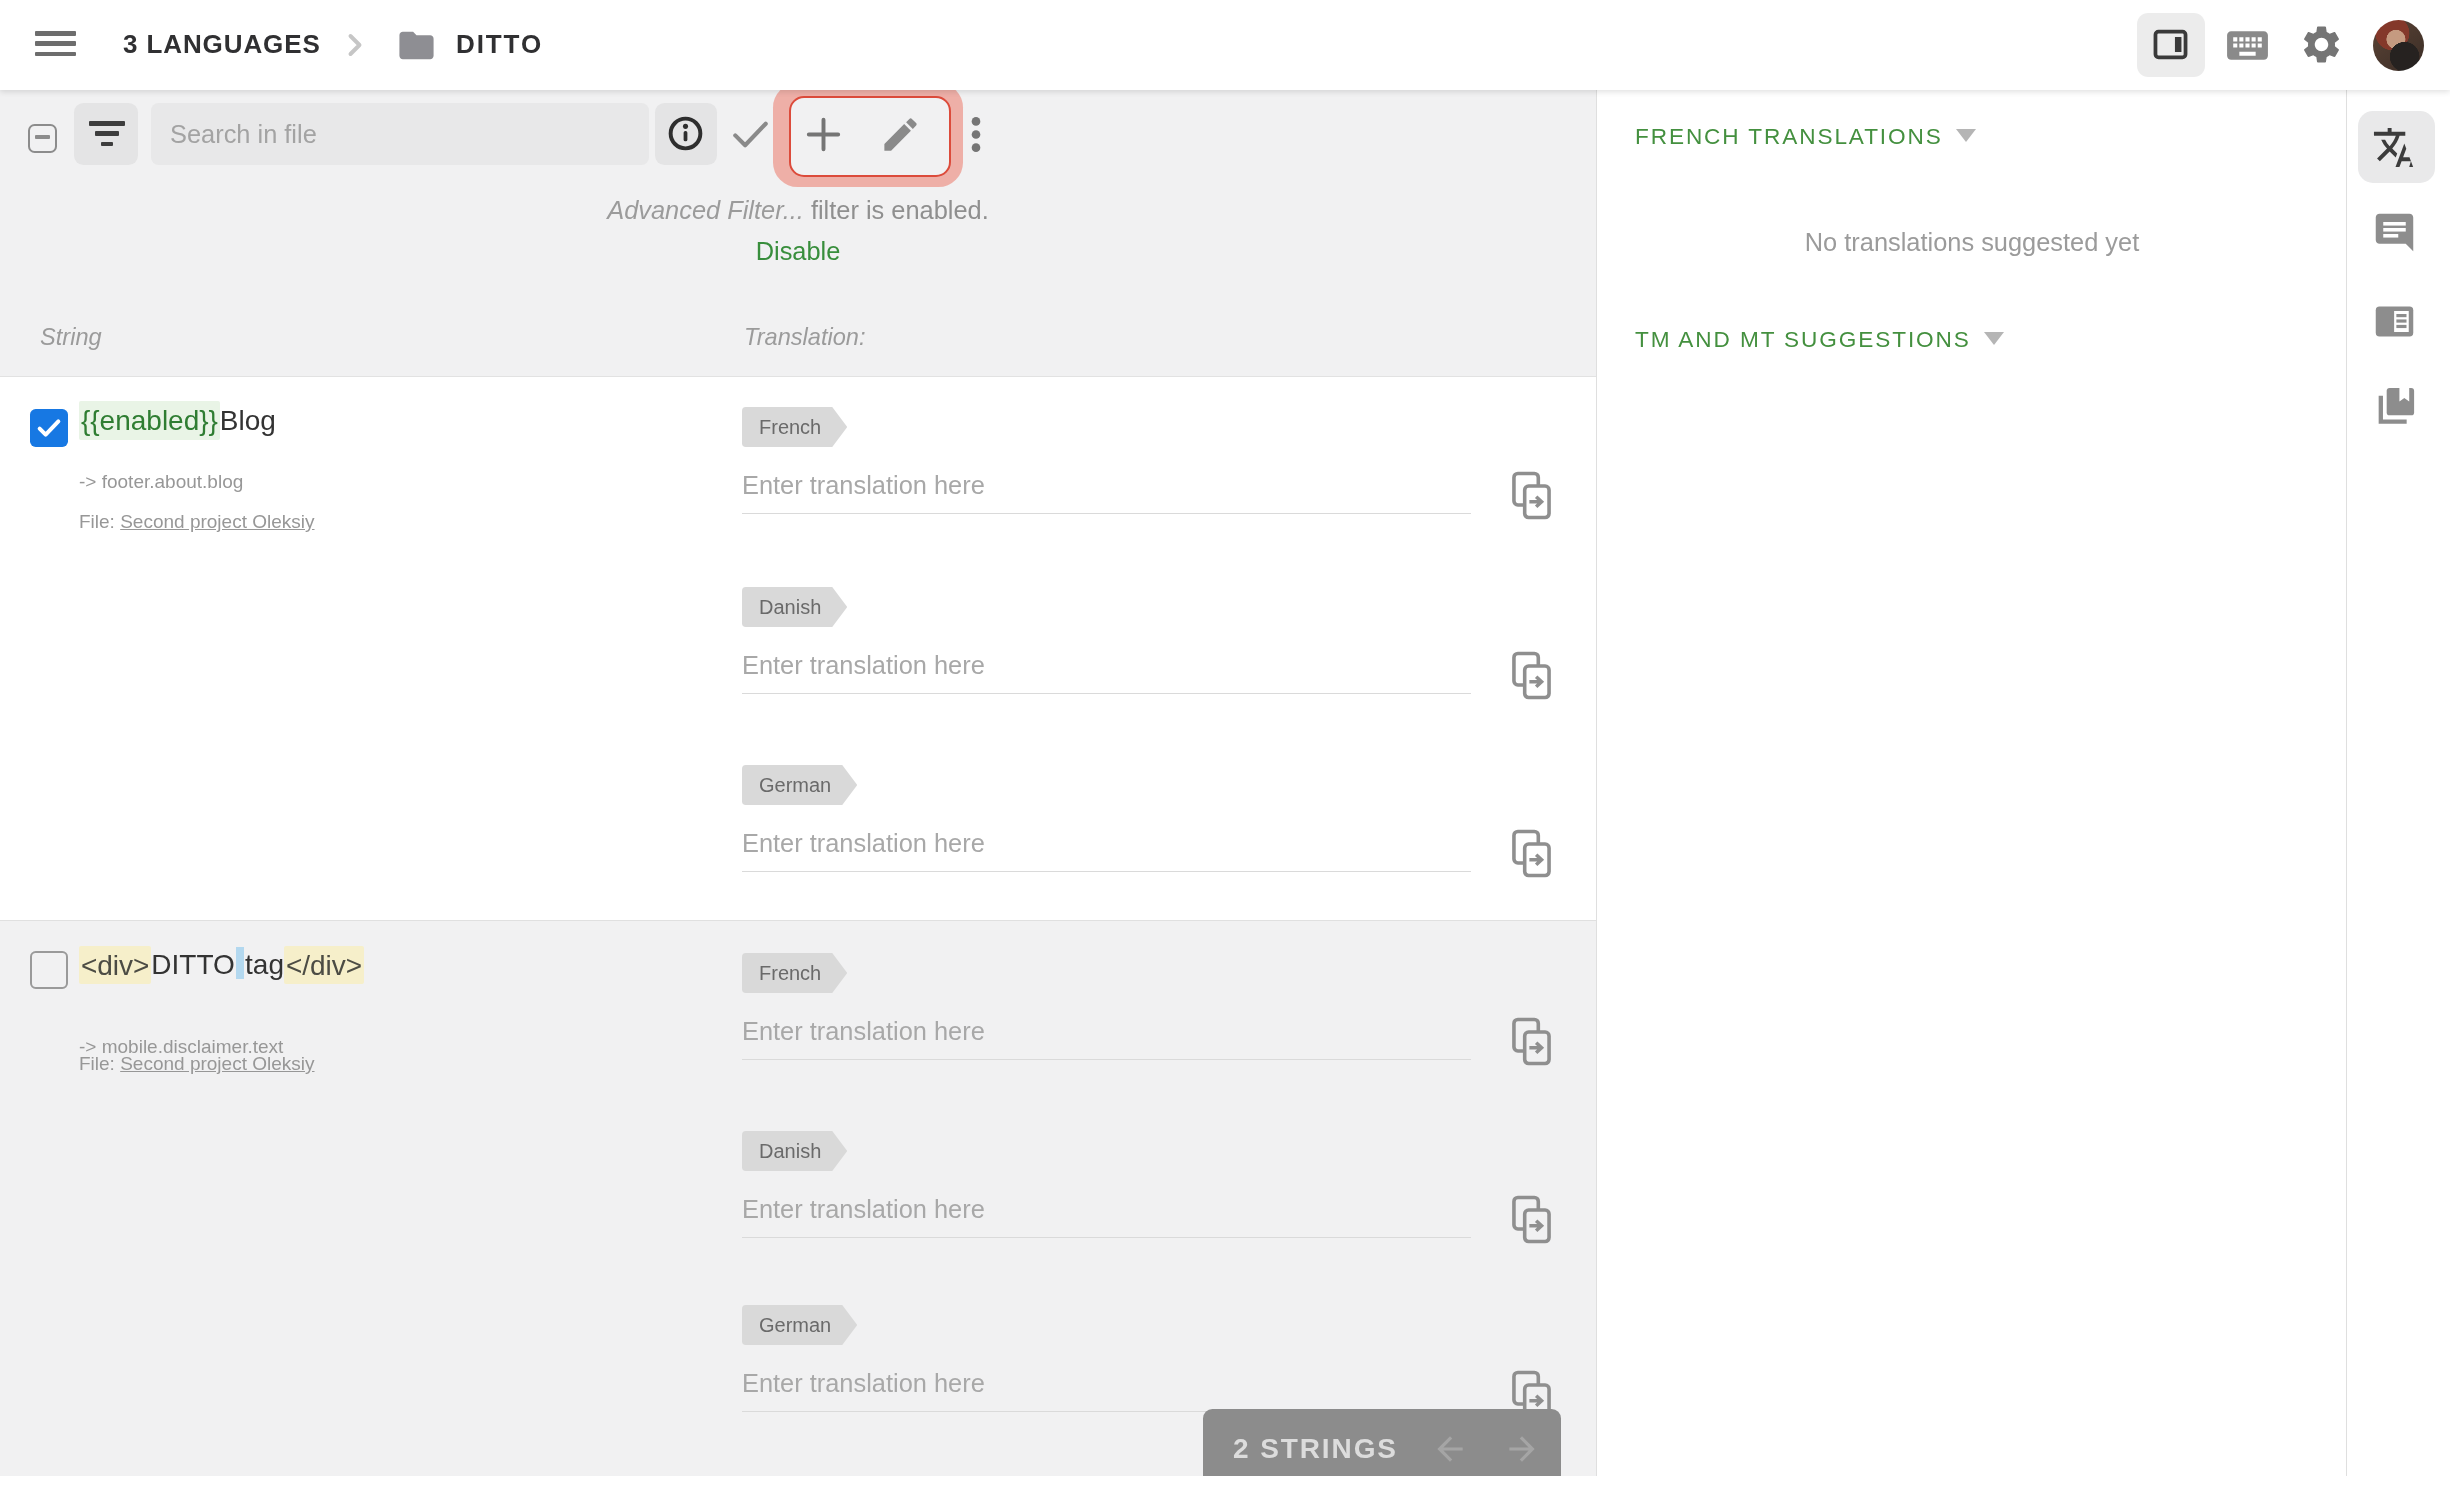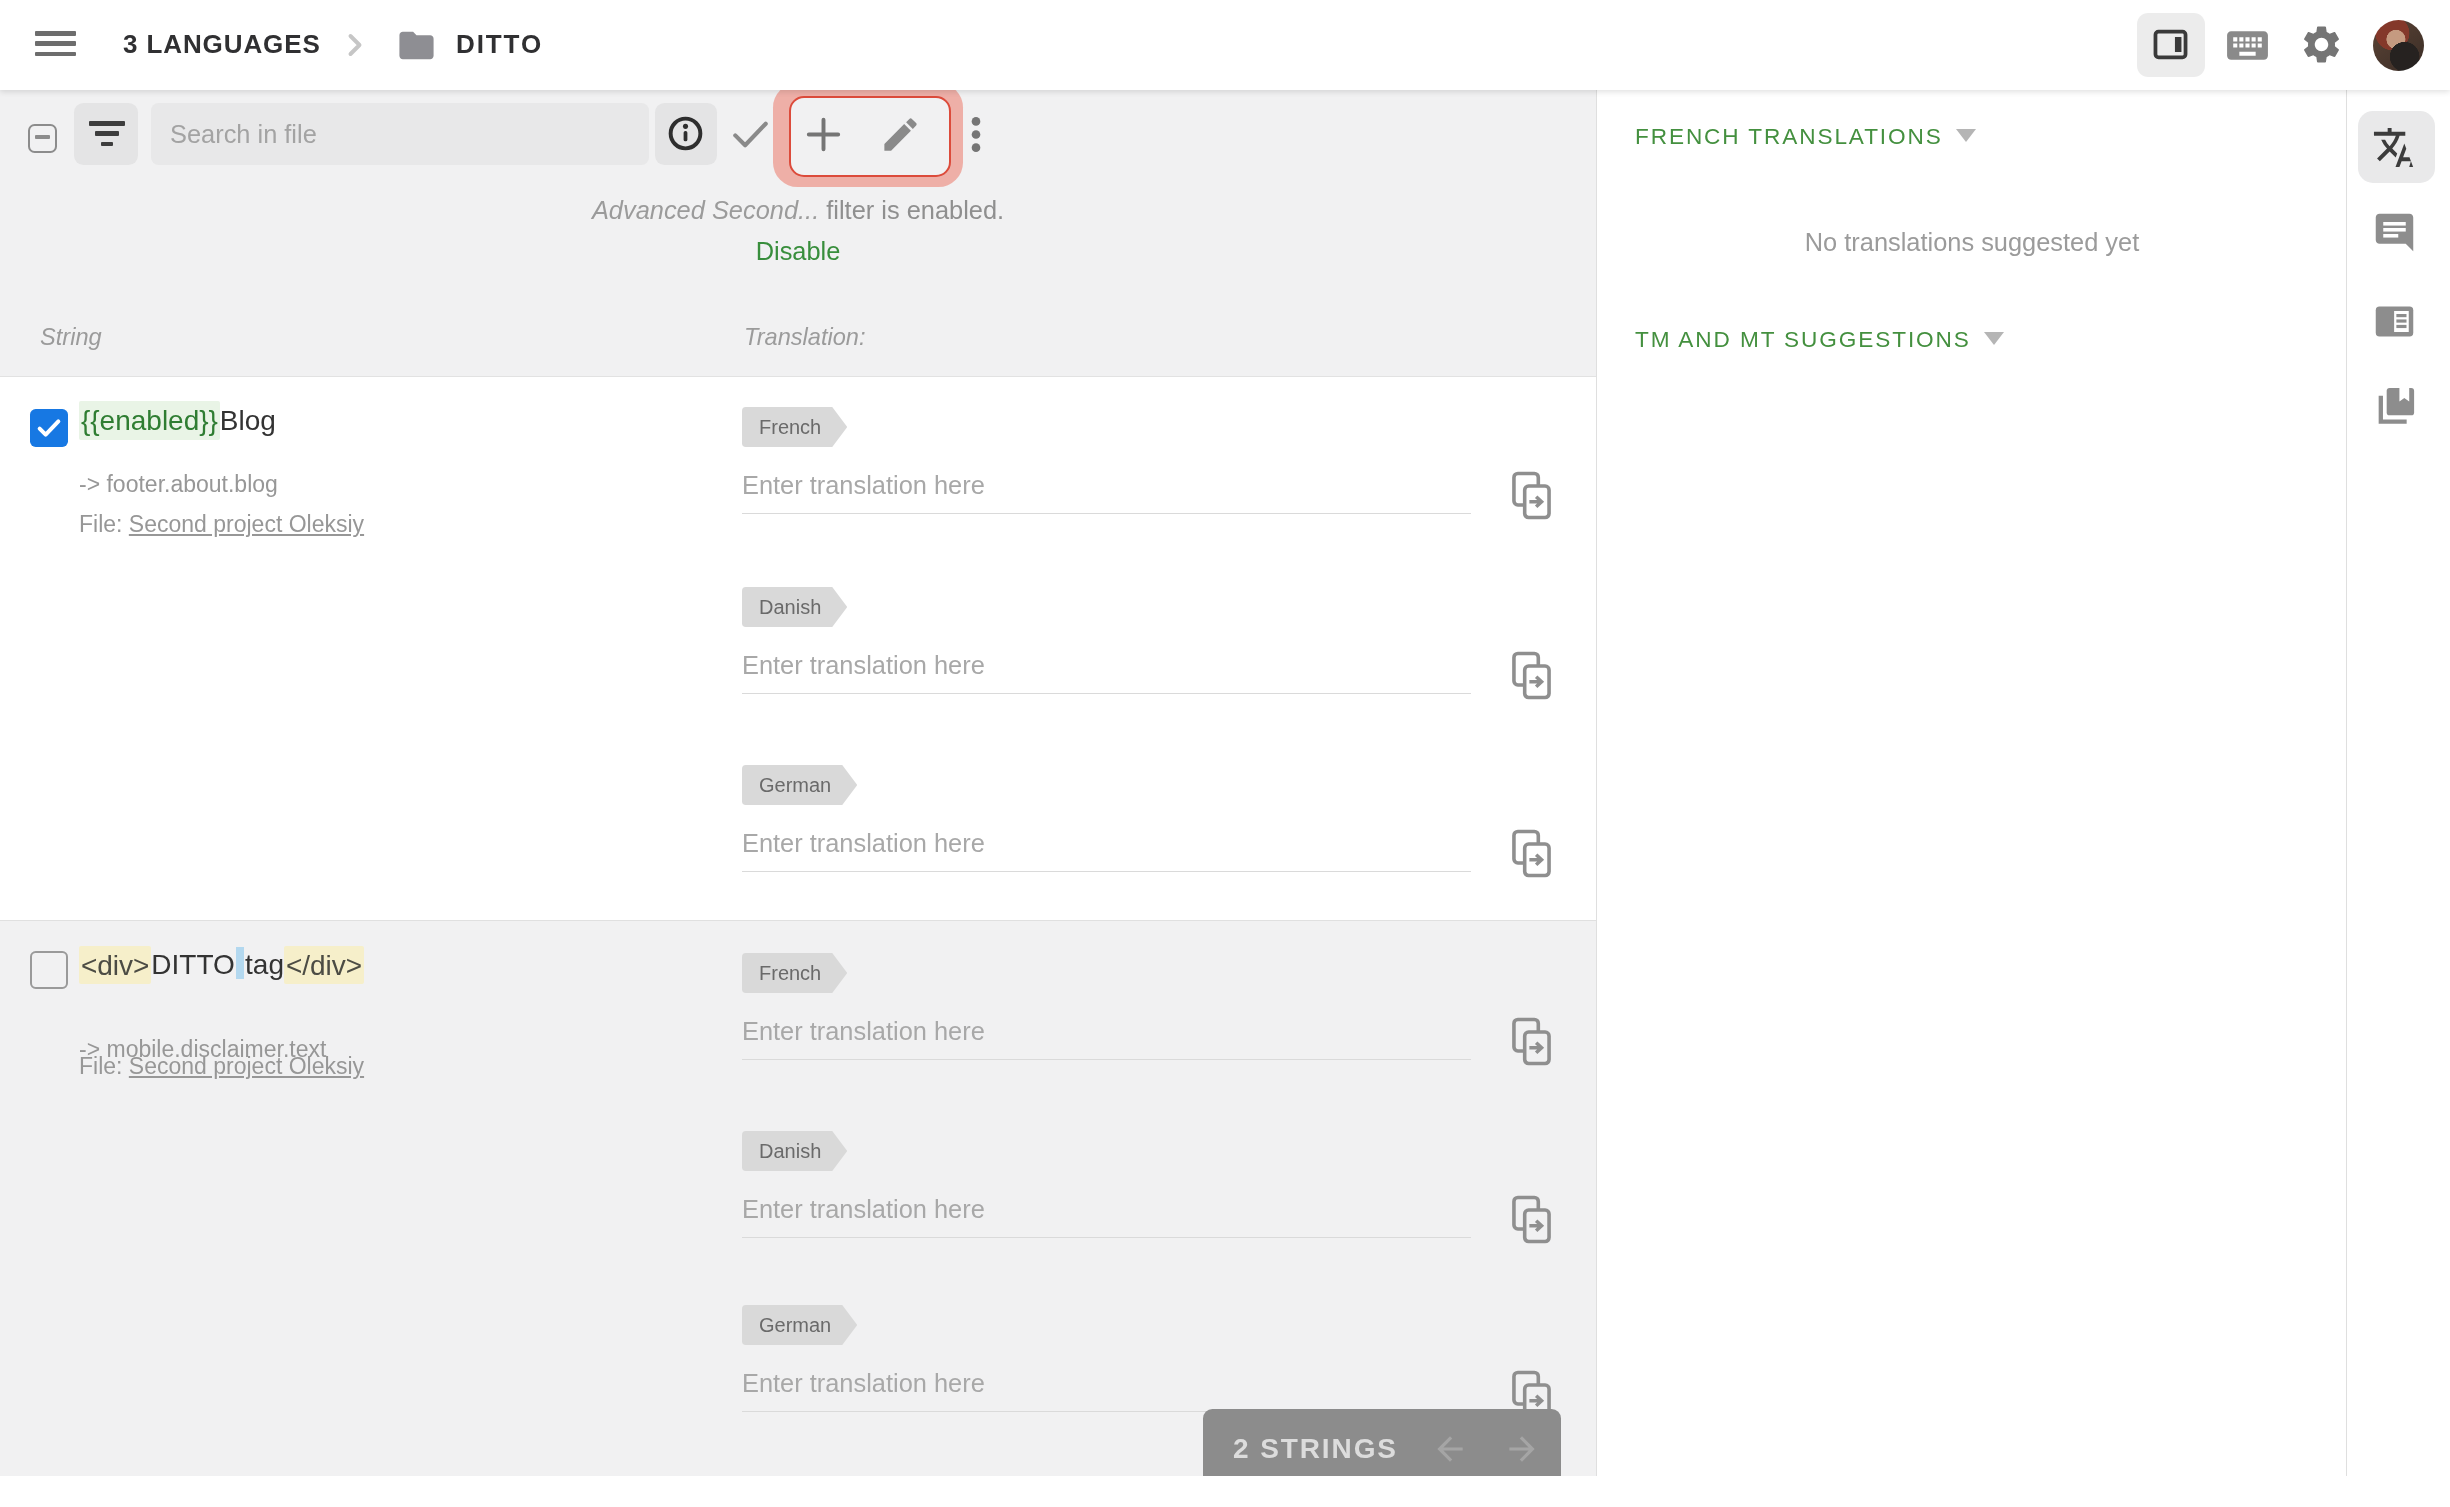--- a/index.html
+++ b/index.html
@@ -59,21 +59,21 @@
 
   .cb{position:absolute;left:30px;width:38px;height:38px;border-radius:5.7px;box-sizing:border-box;cursor:pointer;}
   .cb-on{background:#1778e3;}
   .cb-on svg{position:absolute;left:2.8px;top:2.8px;}
   .cb-off{border:2.8px solid #9a9a9a;background:transparent;}
 
   .str-line{position:absolute;left:79px;font-size:28px;color:#333;white-space:nowrap;}
   .seg-placeholder{color:#2f7d32;background:#e9f4e6;padding:3.8px 1.9px;border-radius:1.9px;}
   .seg-tag{color:#4c4c44;background:#f6efca;padding:3.8px 1.9px;border-radius:1.9px;}
   .seg-ws{display:inline-block;width:8.5px;height:32px;background:#b3d8ef;vertical-align:-4.7px;margin:0 0.9px;}
-  .meta{position:absolute;left:79px;font-size:23px;color:#979797;white-space:nowrap;}
+  .meta{position:absolute;left:79px;font-size:19px;color:#979797;white-space:nowrap;}
   .meta a{color:#979797;text-decoration:underline;cursor:pointer;}
 
   .lang-tag{position:absolute;left:742px;height:40px;line-height:40px;background:#d9d9d9;color:#6a6a6a;font-size:20px;
     padding:0 26px 0 17px;border-radius:3.8px 0 0 3.8px;
     clip-path:polygon(0 0,calc(100% - 15px) 0,100% 50%,calc(100% - 15px) 100%,0 100%);}
   .trans-input{position:absolute;left:742px;width:729px;height:55px;background:transparent;border:none;outline:none;
     border-bottom:1.9px solid #dadada;font-size:25.4px;color:#555;font-family:"Liberation Sans",sans-serif;padding:0;}
   .trans-input::placeholder{color:#a8a8a8;}
   .copy-btn{position:absolute;left:1510px;width:43px;height:53px;cursor:pointer;}
   .copy-back{fill:none;stroke:#8f8f8f;stroke-width:2;}
@@ -182,21 +182,21 @@
     </div>
     <div class="kebab">
       <svg width="30" height="45" viewBox="0 0 16 24">
         <circle cx="8" cy="5" r="2.3" fill="#757575"></circle>
           <circle cx="8" cy="12" r="2.3" fill="#757575"></circle>
           <circle cx="8" cy="19" r="2.3" fill="#757575"></circle>
       </svg>
     </div>
 
     <div class="notice">
-      <span class="fname">Advanced Second...</span><span> filter is enabled.</span>
+      <span class="fname">Advanced Filter...</span><span> filter is enabled.</span>
     </div>
     <div class="notice-action">Disable</div>
 
     <div class="col-head" style="left:40px;">String</div>
     <div class="col-head" style="left:744px;">Translation:</div>
     <div class="head-divider"></div>
 
     <div class="row row1">
       <div class="cb cb-on" style="top:32px;">
         <svg width="32" height="32" viewBox="0 0 24 24">

